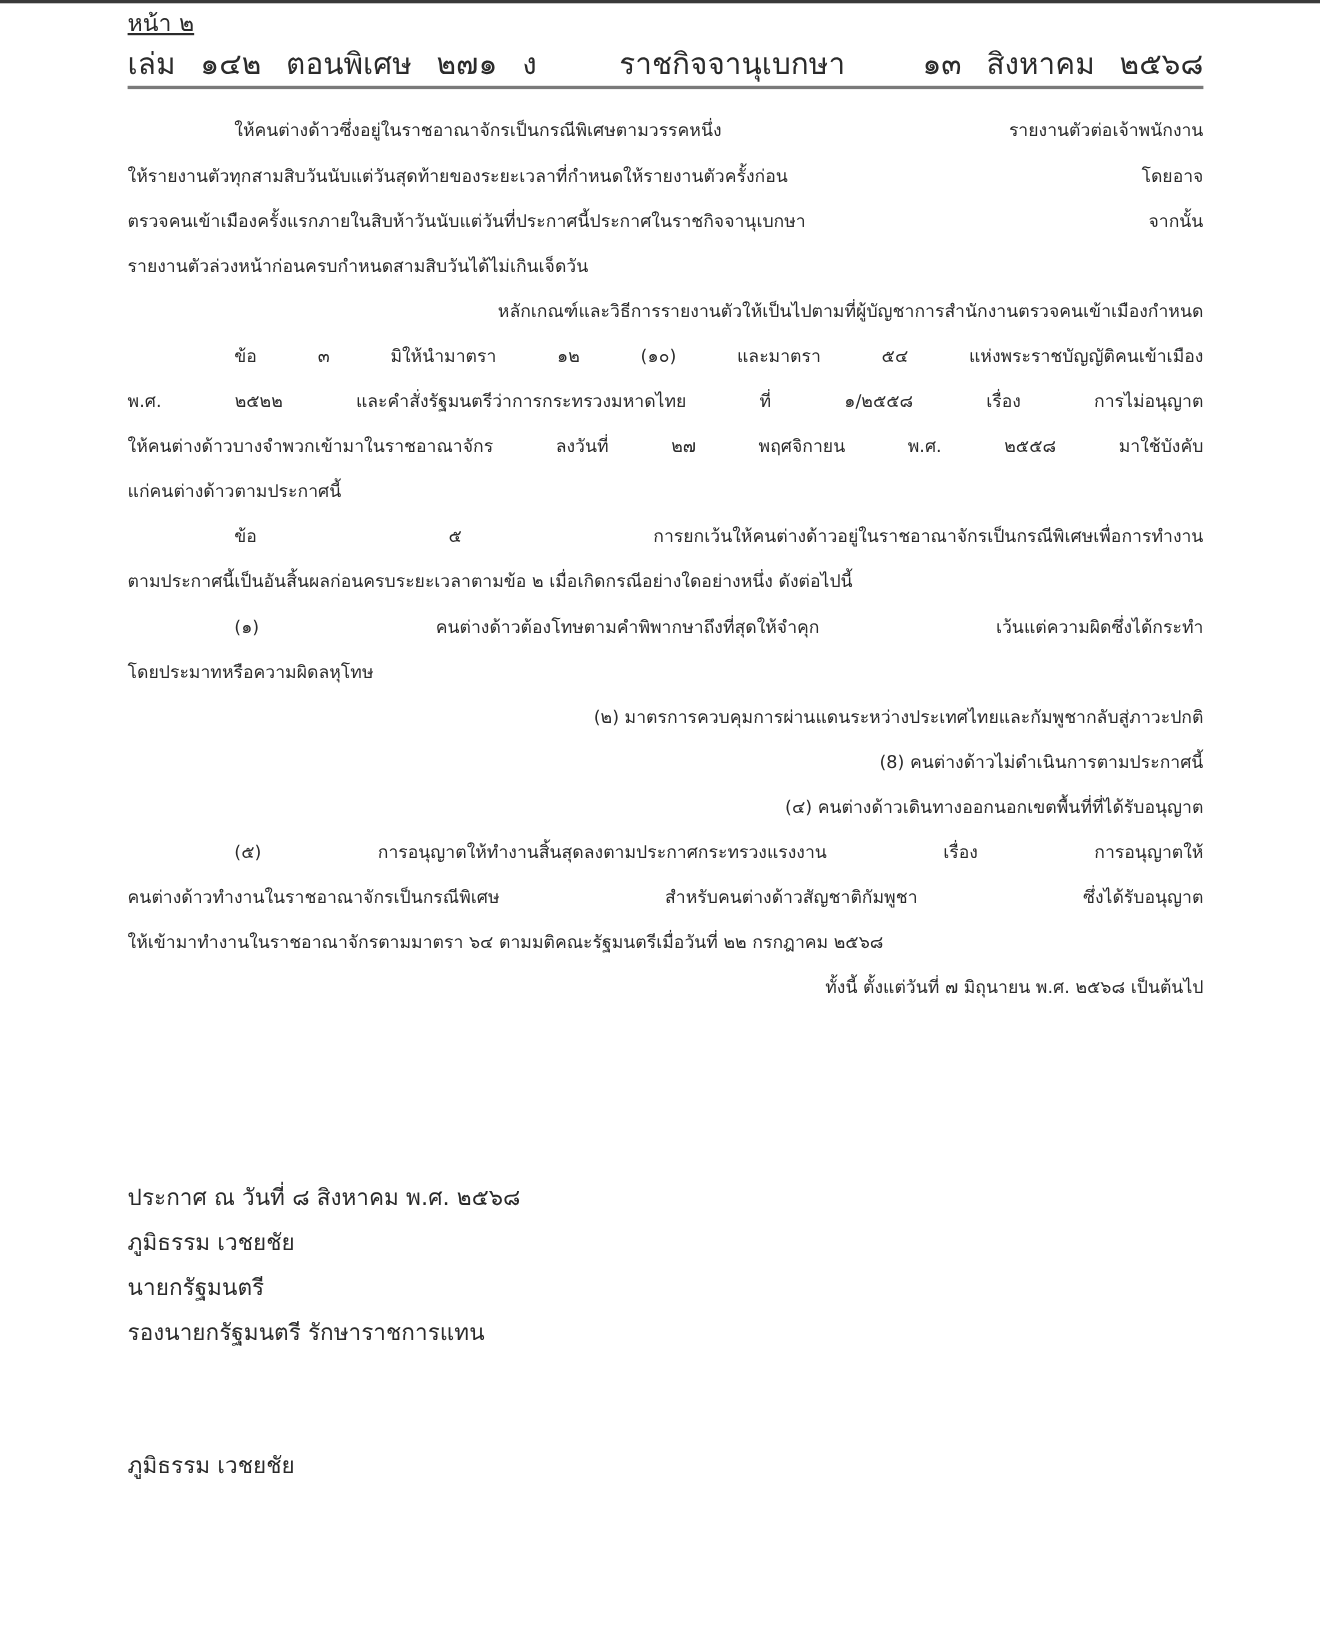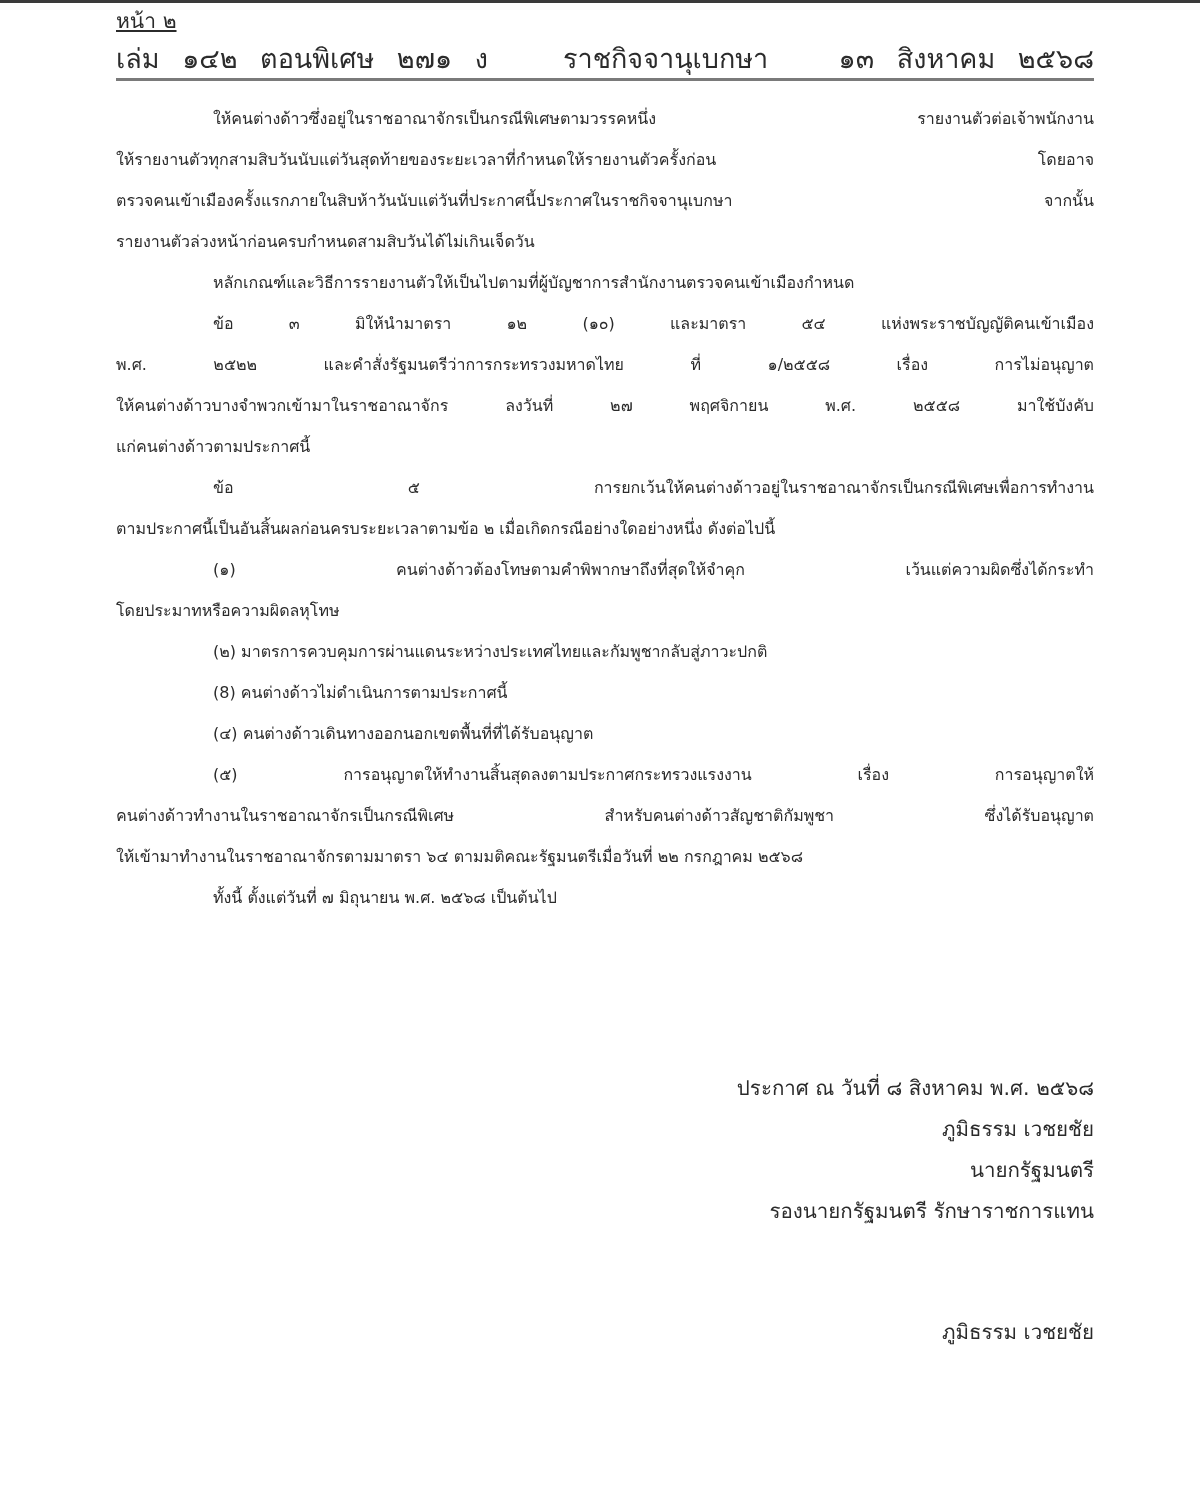--- a/index.html
+++ b/index.html
@@ -38,23 +38,23 @@
       position: absolute; top: 98px; left: 0; width: 978px;
       font-size: 16px;
     }
     .line {
       height: 41px; line-height: 41px; white-space: nowrap;
       overflow: visible;
     }
     .line.justify {
       text-align: justify; text-align-last: justify;
     }
-    .indent { padding-left: 97px; }
+    .indent { padding-left: 97px; text-align: right; }
     .signature {
-      position: absolute; left: 0; width: 978px; text-align: right;
+      position: absolute; left: 0; width: 978px; text-align: left;
       font-size: 20.5px;
     }
     .signature .sline { height: 41px; line-height: 41px; white-space: nowrap; }
     .sig1 { top: 1068px; }
     .sig2 { top: 1312px; }
   </style>
 </head>
 <body>
 
 <div class="top-border"></div>

